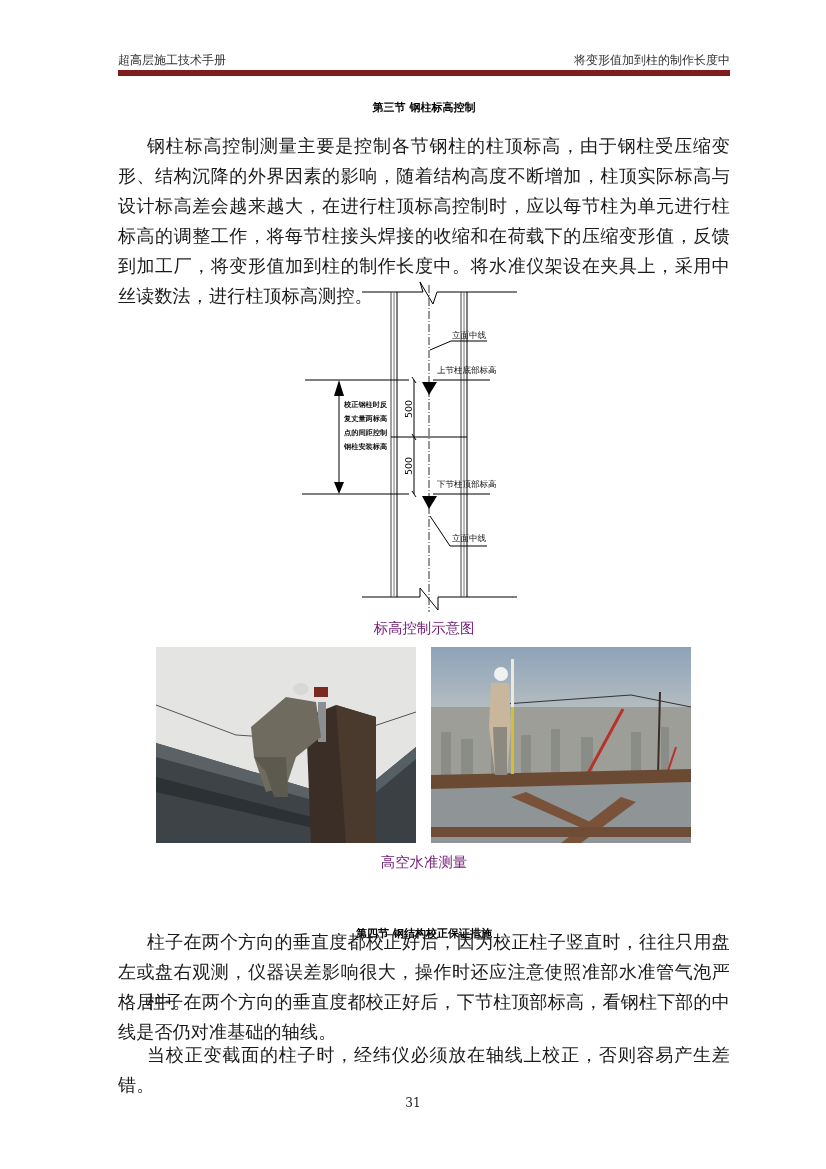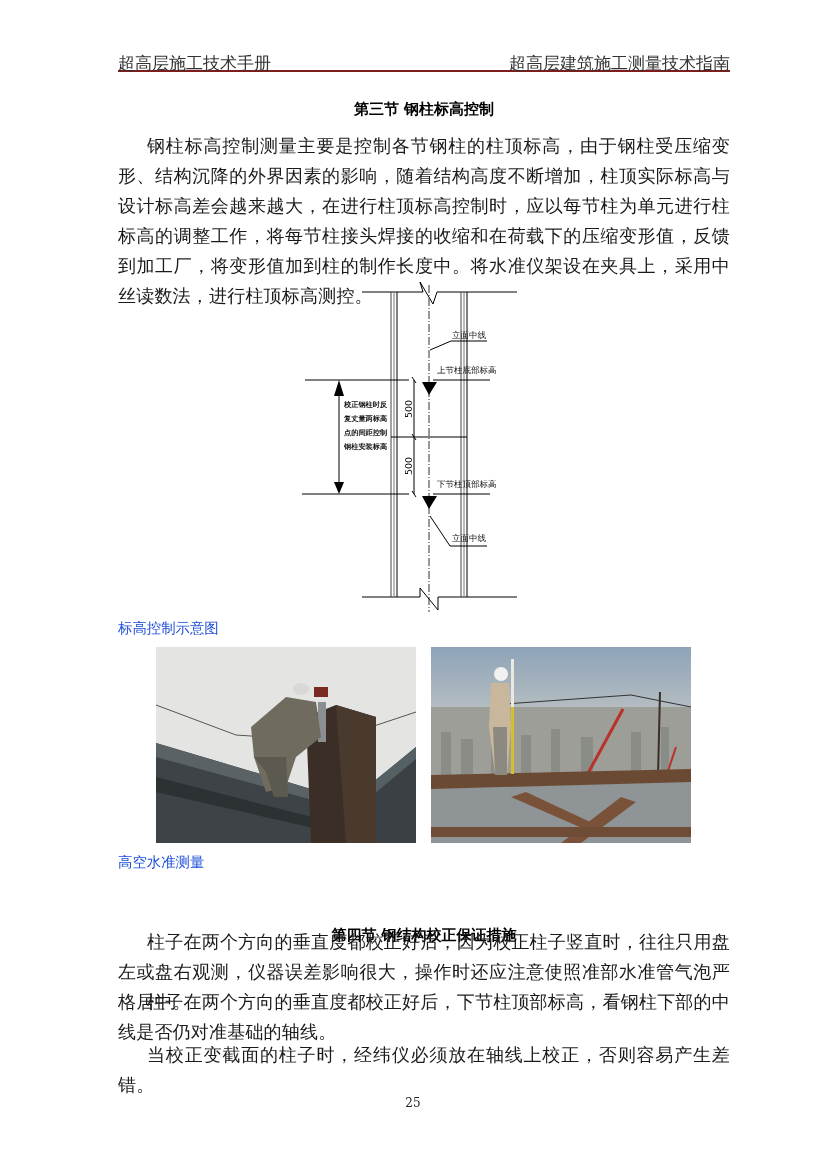--- a/index.html
+++ b/index.html
@@ -1,40 +1,40 @@
 <!DOCTYPE html>
 <html><head>
 <meta charset="utf-8">
 <style>
   html, body { margin: 0; padding: 0; background: #ffffff; }
   body { width: 826px; height: 1169px; position: relative; overflow: hidden;
          font-family: "DejaVu Serif", "Liberation Serif", serif; color: #111; }
   .header { position: absolute; left: 118px; right: 96px; top: 50px; height: 20px;
-            font-size: 17px; color: #333; border-bottom: 2px solid #7f1d1d; }
+            font-size: 12px; color: #333; border-bottom: 6px solid #7f1d1d; }
   .header .left { position: absolute; left: 0; top: 2px; }
   .header .right { position: absolute; right: 0; top: 2px; }
   .h2 { position: absolute; left: 118px; right: 96px; text-align: center;
         font-family: "DejaVu Sans", "Liberation Sans", sans-serif; font-weight: bold;
-        font-size: 15px; color: #000; }
+        font-size: 11px; color: #000; }
   .para { position: absolute; left: 118px; width: 612px; font-size: 18px;
           line-height: 30px; text-align: justify; text-indent: 29px; color: #1a1a1a;
           letter-spacing: 0.2px; }
-  .caption { position: absolute; left: 118px; right: 96px; text-align: left;
-             font-size: 14.4px; color: #1d4ed8; }
+  .caption { position: absolute; left: 118px; right: 96px; text-align: center;
+             font-size: 14.4px; color: #701a75; }
   .diagram { position: absolute; left: 300px; top: 282px; width: 230px; height: 330px; }
   .photo { position: absolute; overflow: hidden; }
   .pagenum { position: absolute; left: 0; right: 0; top: 1096px; text-align: center;
              font-size: 12px; color: #222; }
 </style>
 </head>
 <body>
 
 <div class="header">
   <span class="left">超高层施工技术手册</span>
-  <span class="right">超高层建筑施工测量技术指南</span>
+  <span class="right">将变形值加到柱的制作长度中</span>
 </div>
 
 <div class="h2" style="top:100px;">第三节  钢柱标高控制</div>
 <div class="para" style="top:131px;">钢柱标高控制测量主要是控制各节钢柱的柱顶标高，由于钢柱受压缩变形、结构沉降的外界因素的影响，随着结构高度不断增加，柱顶实际标高与设计标高差会越来越大，在进行柱顶标高控制时，应以每节柱为单元进行柱标高的调整工作，将每节柱接头焊接的收缩和在荷载下的压缩变形值，反馈到加工厂，将变形值加到柱的制作长度中。将水准仪架设在夹具上，采用中丝读数法，进行柱顶标高测控。</div>
 
 <svg class="diagram" viewBox="300 282 230 330">
   <g stroke="#000" fill="none" stroke-width="1">
 
     <line x1="362" y1="292" x2="423" y2="292"></line>
     <polyline points="423,292 420,282 433,304 437,292 517,292"></polyline>
@@ -161,13 +161,13 @@
   </svg>
 </div>
 
 <div class="caption" style="top:853px;">高空水准测量</div>
 
 <div class="h2" style="top:893px;margin-top:33px;">第四节  钢结构校正保证措施</div>
 <div class="para" style="top:927px;">柱子在两个方向的垂直度都校正好后，因为校正柱子竖直时，往往只用盘左或盘右观测，仪器误差影响很大，操作时还应注意使照准部水准管气泡严格居中。</div>
 <div class="para" style="top:987px;">柱子在两个方向的垂直度都校正好后，下节柱顶部标高，看钢柱下部的中线是否仍对准基础的轴线。</div>
 <div class="para" style="top:1040px;font-family:Liberation Serif, serif;">当校正变截面的柱子时，经纬仪必须放在轴线上校正，否则容易产生差错。</div>
 
-<div class="pagenum">25</div>
+<div class="pagenum">31</div>
 
 </body></html>

